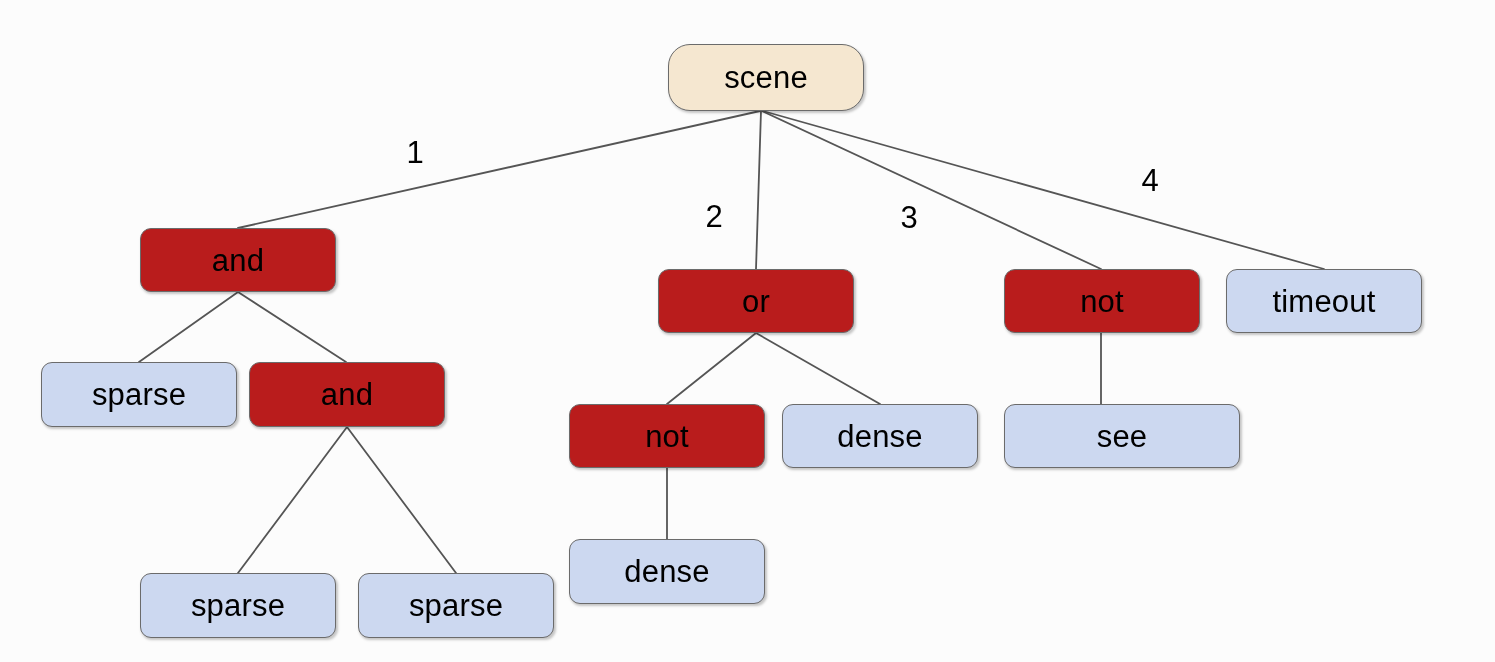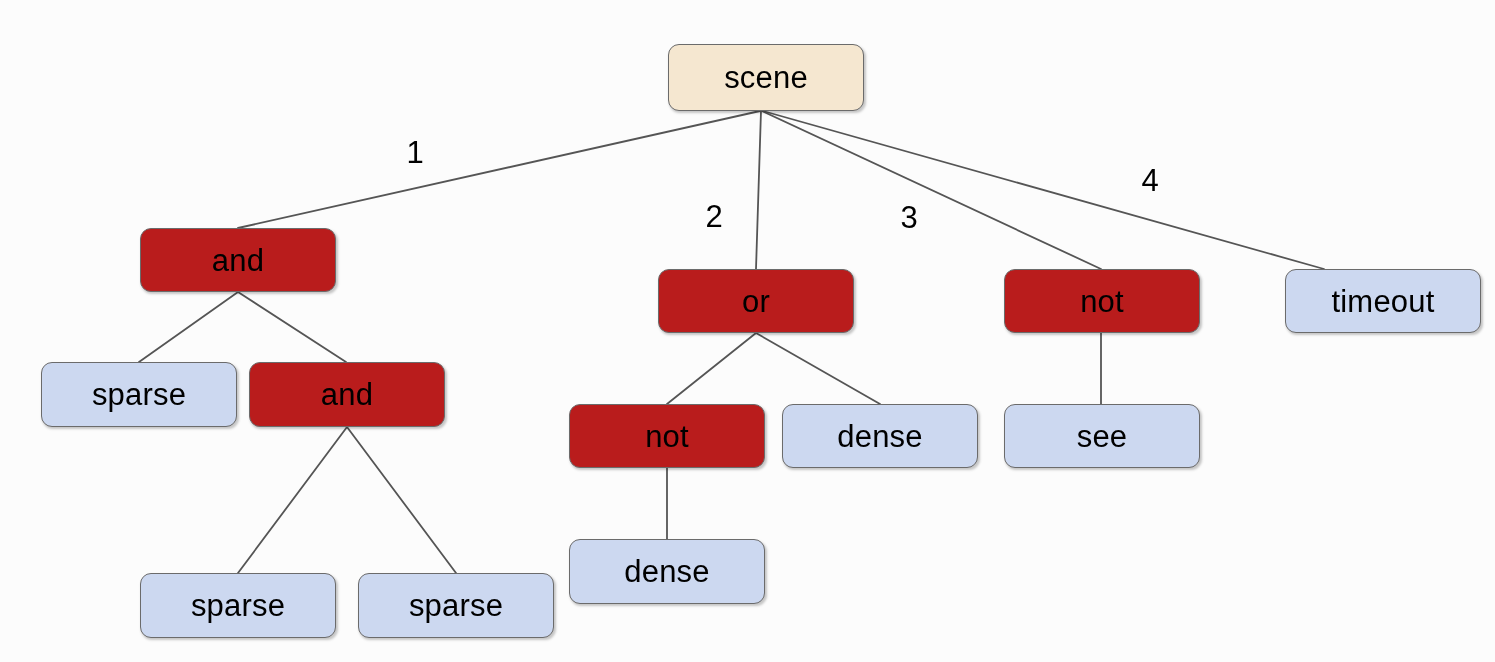--- a/index.html
+++ b/index.html
@@ -64,48 +64,48 @@
       <line x1="238" y1="292" x2="346" y2="362" stroke="#555555" stroke-width="1.8" stroke-linecap="round"></line>
       <line x1="347" y1="427" x2="238" y2="573" stroke="#555555" stroke-width="1.8" stroke-linecap="round"></line>
       <line x1="347" y1="427" x2="456" y2="573" stroke="#555555" stroke-width="1.8" stroke-linecap="round"></line>
       <line x1="756" y1="333" x2="667" y2="404" stroke="#555555" stroke-width="1.8" stroke-linecap="round"></line>
       <line x1="756" y1="333" x2="880" y2="404" stroke="#555555" stroke-width="1.8" stroke-linecap="round"></line>
       <line x1="667" y1="468" x2="667" y2="539" stroke="#555555" stroke-width="1.8" stroke-linecap="round"></line>
       <line x1="1101" y1="333" x2="1101" y2="404" stroke="#555555" stroke-width="1.8" stroke-linecap="round"></line>
     </svg>
 
   <div id="node-layer">
-      <div class="node root" style="left: 668px; top: 44px; width: 196px; height: 67px;">
+      <div class="node root" style="left: 668px; top: 44px; width: 196px; height: 67px; border-radius: 22px;">
         <span>scene</span>
       </div>
       <div class="node op" style="left: 140px; top: 228px; width: 196px; height: 64px;">
         <span>and</span>
       </div>
       <div class="node op" style="left: 658px; top: 269px; width: 196px; height: 64px; align-items: center;">
         <span>or</span>
       </div>
       <div class="node op" style="left: 1004px; top: 269px; width: 196px; height: 64px;">
         <span>not</span>
       </div>
-      <div class="node leaf" style="left: 1285px; top: 269px; width: 196px; height: 64px;">
+      <div class="node leaf" style="left: 1226px; top: 269px; width: 196px; height: 64px;">
         <span>timeout</span>
       </div>
       <div class="node leaf" style="left: 41px; top: 362px; width: 196px; height: 65px;">
         <span>sparse</span>
       </div>
       <div class="node op" style="left: 249px; top: 362px; width: 196px; height: 65px;">
         <span>and</span>
       </div>
       <div class="node op" style="left: 569px; top: 404px; width: 196px; height: 64px;">
         <span>not</span>
       </div>
       <div class="node leaf" style="left: 782px; top: 404px; width: 196px; height: 64px;">
         <span>dense</span>
       </div>
-      <div class="node leaf" style="left: 1004px; top: 404px; width: 196px; height: 64px;">
+      <div class="node leaf" style="left: 1004px; top: 404px; width: 236px; height: 64px;">
         <span>see</span>
       </div>
       <div class="node leaf" style="left: 569px; top: 539px; width: 196px; height: 65px;">
         <span>dense</span>
       </div>
       <div class="node leaf" style="left: 140px; top: 573px; width: 196px; height: 65px;">
         <span>sparse</span>
       </div>
       <div class="node leaf" style="left: 358px; top: 573px; width: 196px; height: 65px;">
         <span>sparse</span>

